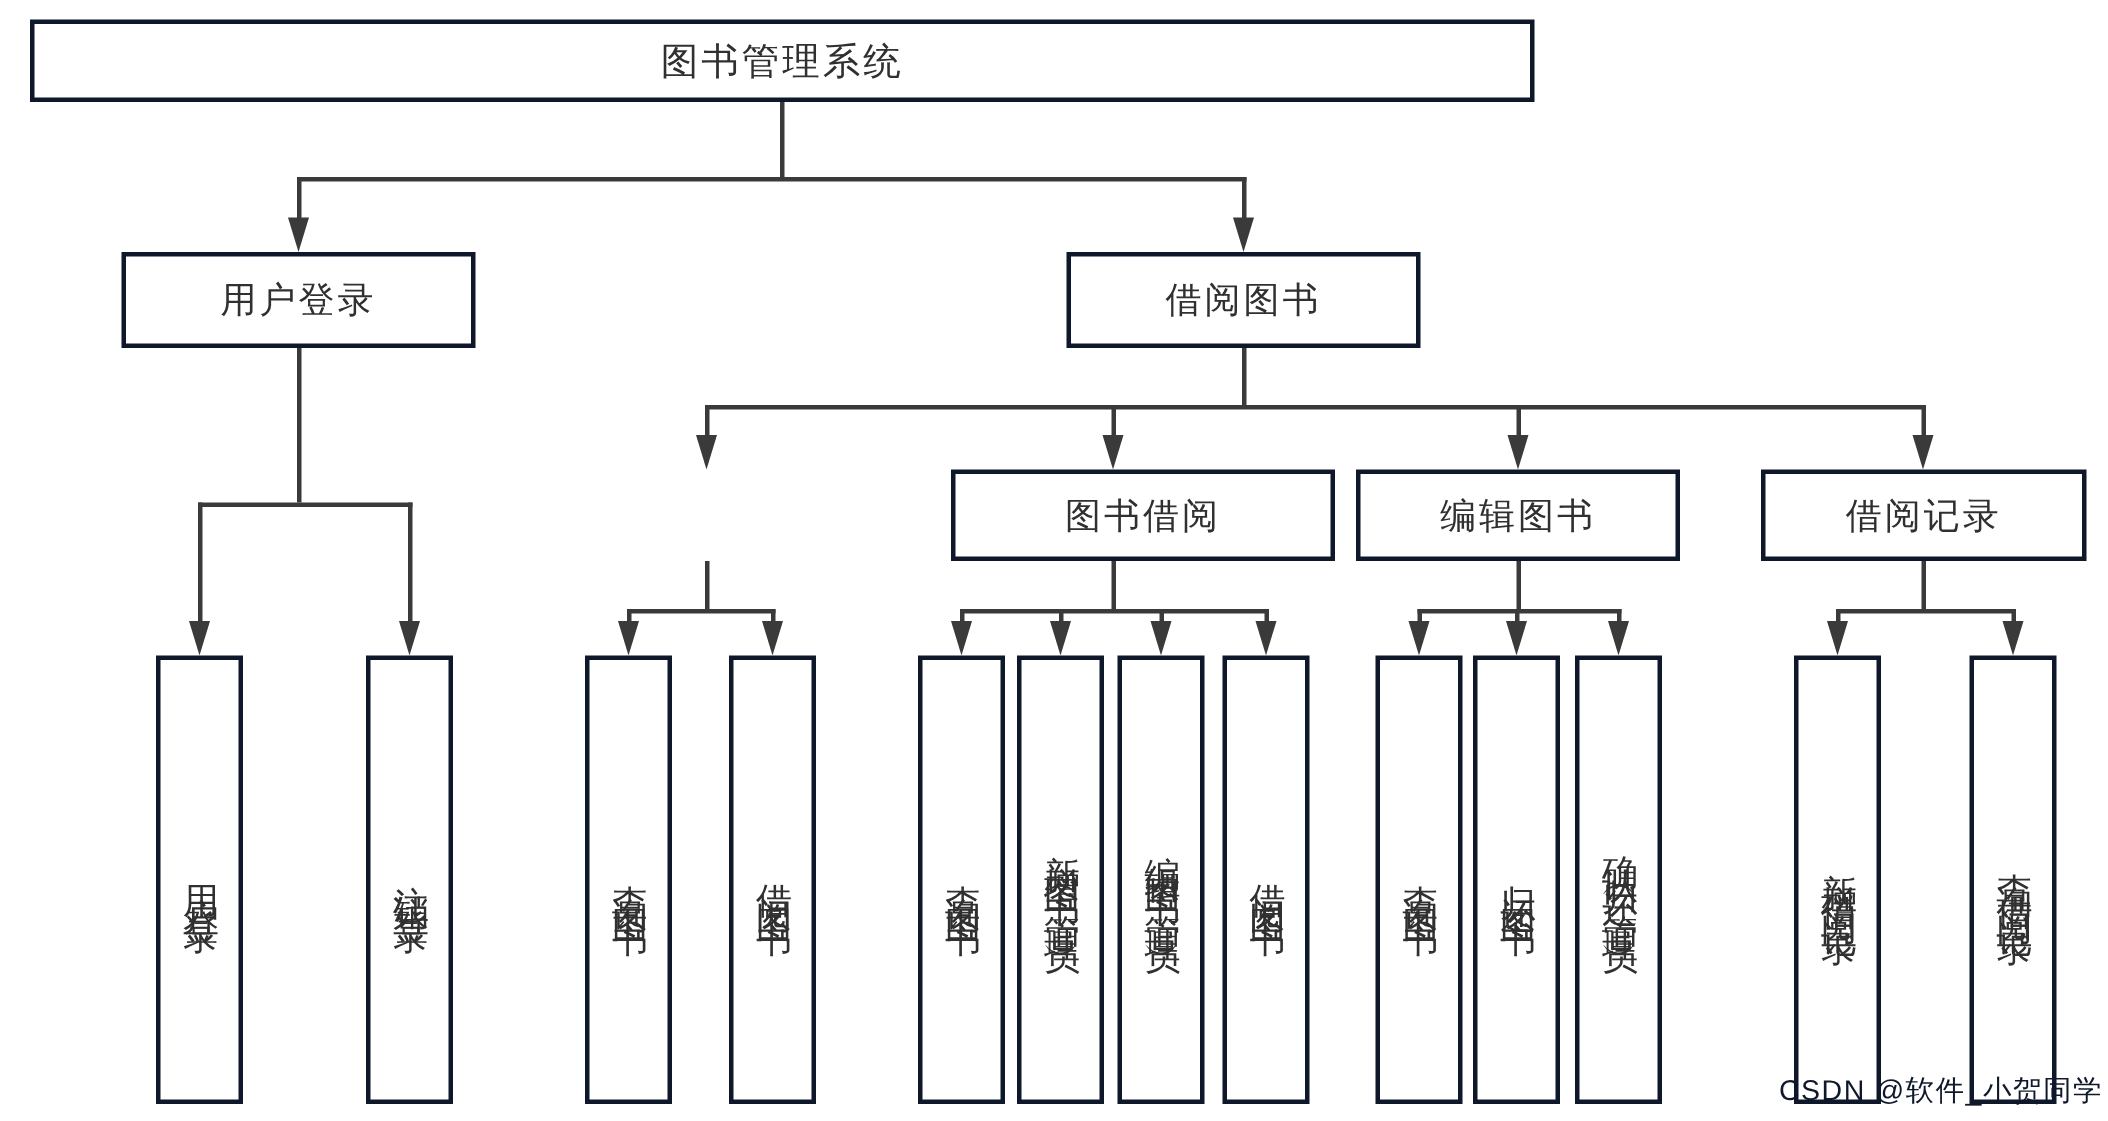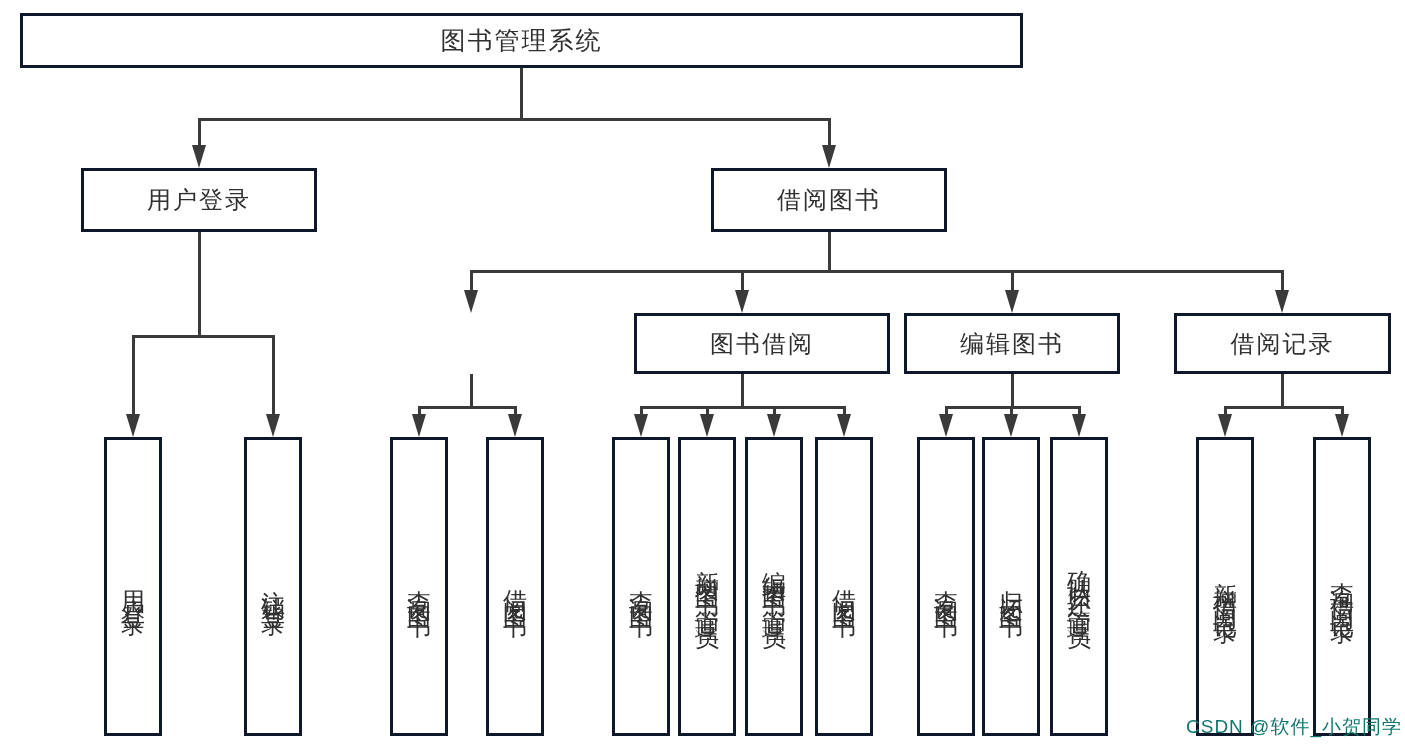--- a/index.html
+++ b/index.html
@@ -21,21 +21,21 @@
   }
   .vline{position:absolute;width:3px;background:#3a3a3a;}
   .hline{position:absolute;height:3px;background:#3a3a3a;}
   .arrow{
     position:absolute;width:0;height:0;
     border-left:7px solid transparent;border-right:7px solid transparent;
     border-top:23px solid #3a3a3a;
   }
   .watermark{
     position:absolute;left:1186px;top:714px;z-index:5;
-    font-size:19px;color:#0f766e;letter-spacing:1px;white-space:nowrap;
+    font-size:19px;color:#0f172a;letter-spacing:1px;white-space:nowrap;
   }
 </style>
 </head>
 <body>
 
 <div id="canvas">
 
   <div class="box" style="left:20px;top:13px;width:1003px;height:55px">
     <span class="lbl" style="font-size:25px">图书管理系统</span>
   </div>

